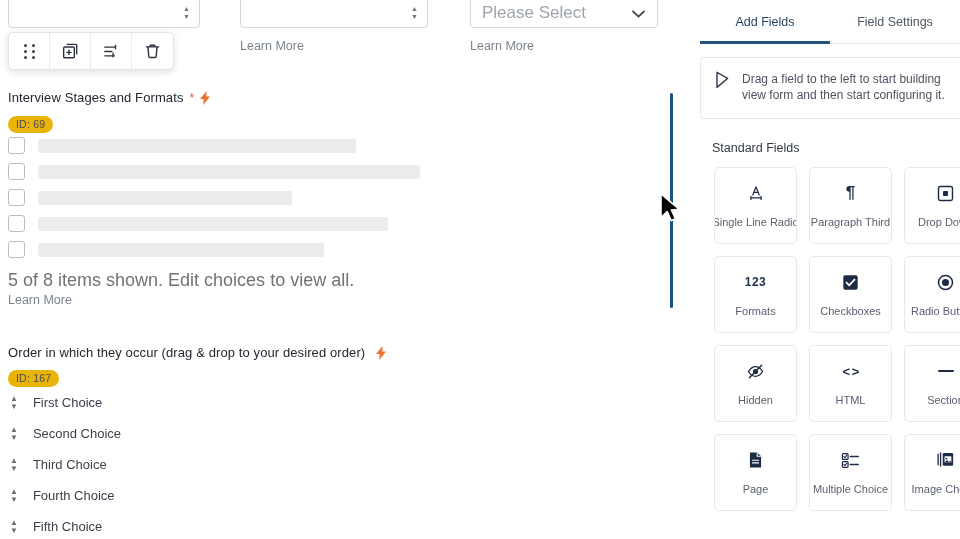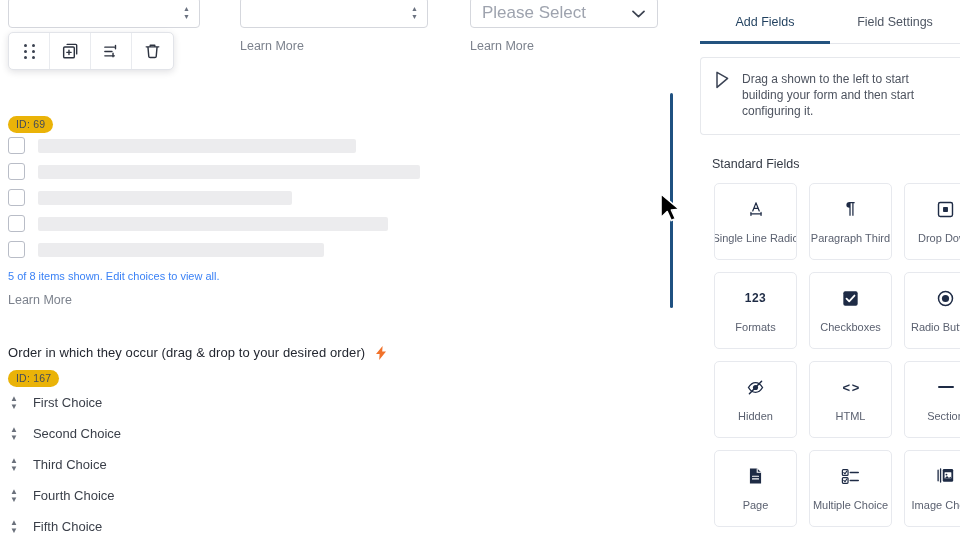--- a/index.html
+++ b/index.html
@@ -57,21 +57,21 @@
   .id-pill {
     display: inline-block; background: #eab308; color: #454b58;
     font-size: 10.5px; border-radius: 9px; padding: 2px 8px 3px; letter-spacing: .2px;
   }
 
   
   .ck-row { display: flex; align-items: center; gap: 13px; }
   .ck-box { width: 17px; height: 17px; border: 1px solid #b9bdc7; border-radius: 3px; background:#fff; flex:none; }
   .sk-bar { height: 14px; background: #ececee; border-radius: 2px; }
 
-  .helper { font-size: 11px; color: #3b82f6; }
+  .helper { font-size: 18px; color: #737373; }
 
   .ord-row { display: flex; align-items: center; gap: 15px; }
   .ord-handle { display:flex; flex-direction:column; align-items:center; gap:2px; color:#6a707b; }
   .ord-handle span { font-size: 8px; line-height: 6px; }
   .ord-text { font-size: 13px; color: #3a3f49; }
 
   
   .drop-line { position: absolute; width: 3px; background: #1f5181; border-radius: 2px; }
   .cursor { position: absolute; width: 26px; height: 32px; pointer-events: none; }
 
@@ -173,20 +173,29 @@
       </div>
       <div class="tb">
         <svg width="19" height="19" viewBox="0 0 20 20">
           <path d="M3.4 5.1h13.2" stroke="#2d3340" stroke-width="1.5" stroke-linecap="round"></path>
           <path d="M7.6 5.1V3.4h4.8v1.7" fill="none" stroke="#2d3340" stroke-width="1.5" stroke-linejoin="round"></path>
           <path d="M5.2 5.1l.9 10.1a1.3 1.3 0 0 0 1.3 1.2h5.2a1.3 1.3 0 0 0 1.3-1.2l.9-10.1" fill="none" stroke="#2d3340" stroke-width="1.5" stroke-linejoin="round"></path>
         </svg>
       </div>
     </div>
 
+    <div class="q-label" style="position:absolute; left:8px; top:90px;">
+      <span>Interview Stages and Formats</span>
+      <span class="req-dot">*</span>
+      <span class="bolt">
+        <svg width="11" height="14" viewBox="0 0 11 14">
+            <path d="M6.6 0 0 8.1h3.6L3.2 14 10 5.6H6.2z" fill="#f1722a"></path>
+          </svg>
+      </span>
+    </div>
     <div style="position:absolute; left:8px; top:114px;">
       <span class="id-pill">ID: 69</span>
     </div>
 
     <div id="ck-list" style="position:absolute; left:8px; top:137px; width:420px;">
         <div class="ck-row" style="margin-bottom: 9px;">
           <div class="ck-box"></div>
           <div class="sk-bar" style="width: 318px;"></div>
         </div>
         <div class="ck-row" style="margin-bottom: 9px;">
@@ -274,21 +283,21 @@
       <div class="tab active">Add Fields</div>
       <div class="tab">Field Settings</div>
     </div>
 
     <div class="hint">
       <span>
         <svg width="16" height="20" viewBox="0 0 16 20">
             <path d="M2 1.4 L2 16.4 L12.6 7.4 Z" fill="none" stroke="#3b4354" stroke-width="1.5" stroke-linejoin="round"></path>
           </svg>
       </span>
-      <span class="hint-txt">Drag a shown to the left to start building your form and then start configuring it.</span>
+      <span class="hint-txt">Drag a field to the left to start building view form and then start configuring it.</span>
     </div>
 
     <div class="sect-title">Standard Fields</div>
 
     <div class="cards" id="cards">
         <div class="card">
           <div class="ci">
             <svg width="18" height="18" viewBox="0 0 20 20">
               <path d="M10 3.2 6.4 12.1M10 3.2l3.6 8.9M7.7 9.4h4.6" stroke="#1e2b45" stroke-width="1.4" fill="none" stroke-linecap="round"></path>
               <path d="M4.4 15.4h11.2" stroke="#1e2b45" stroke-width="1.4" stroke-linecap="round"></path>

